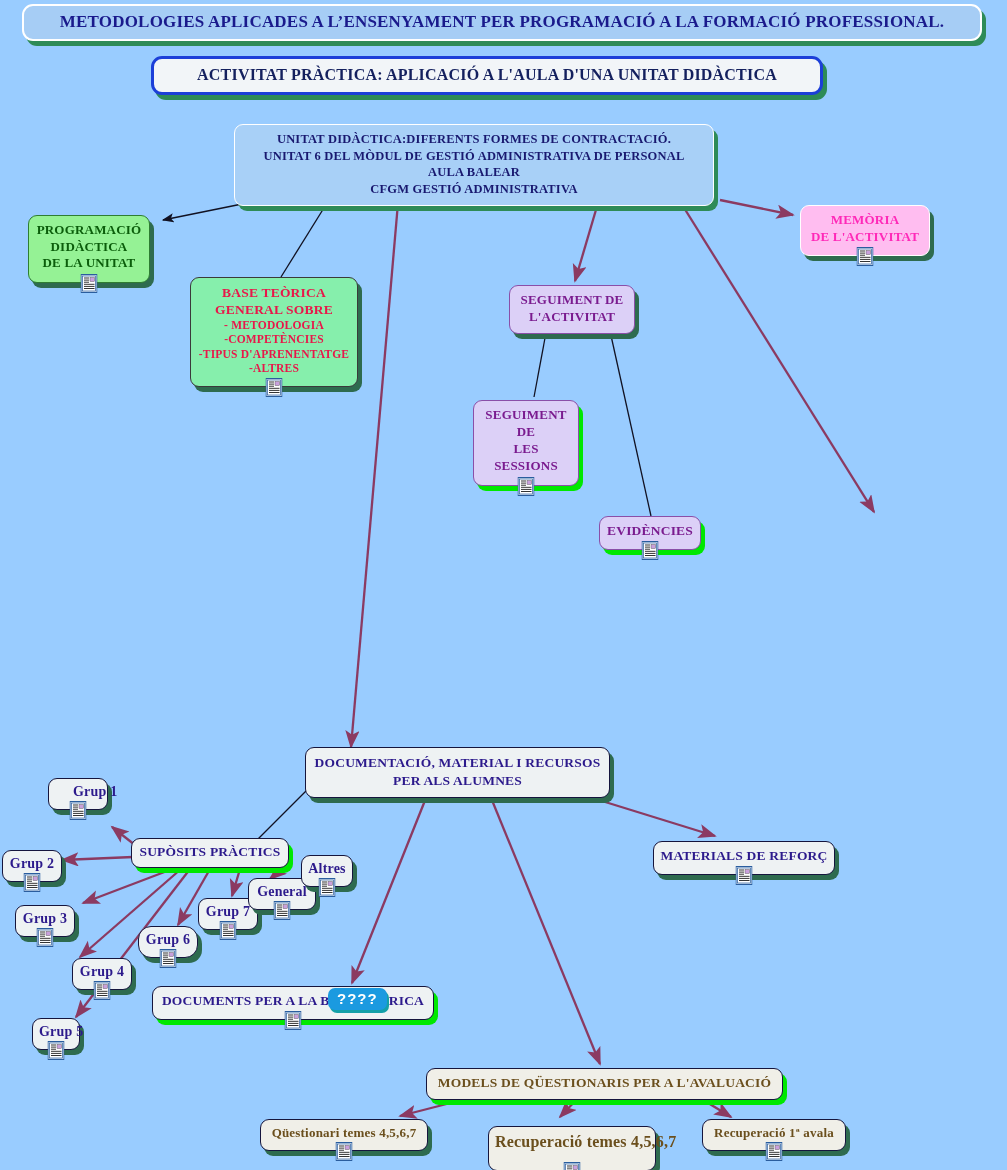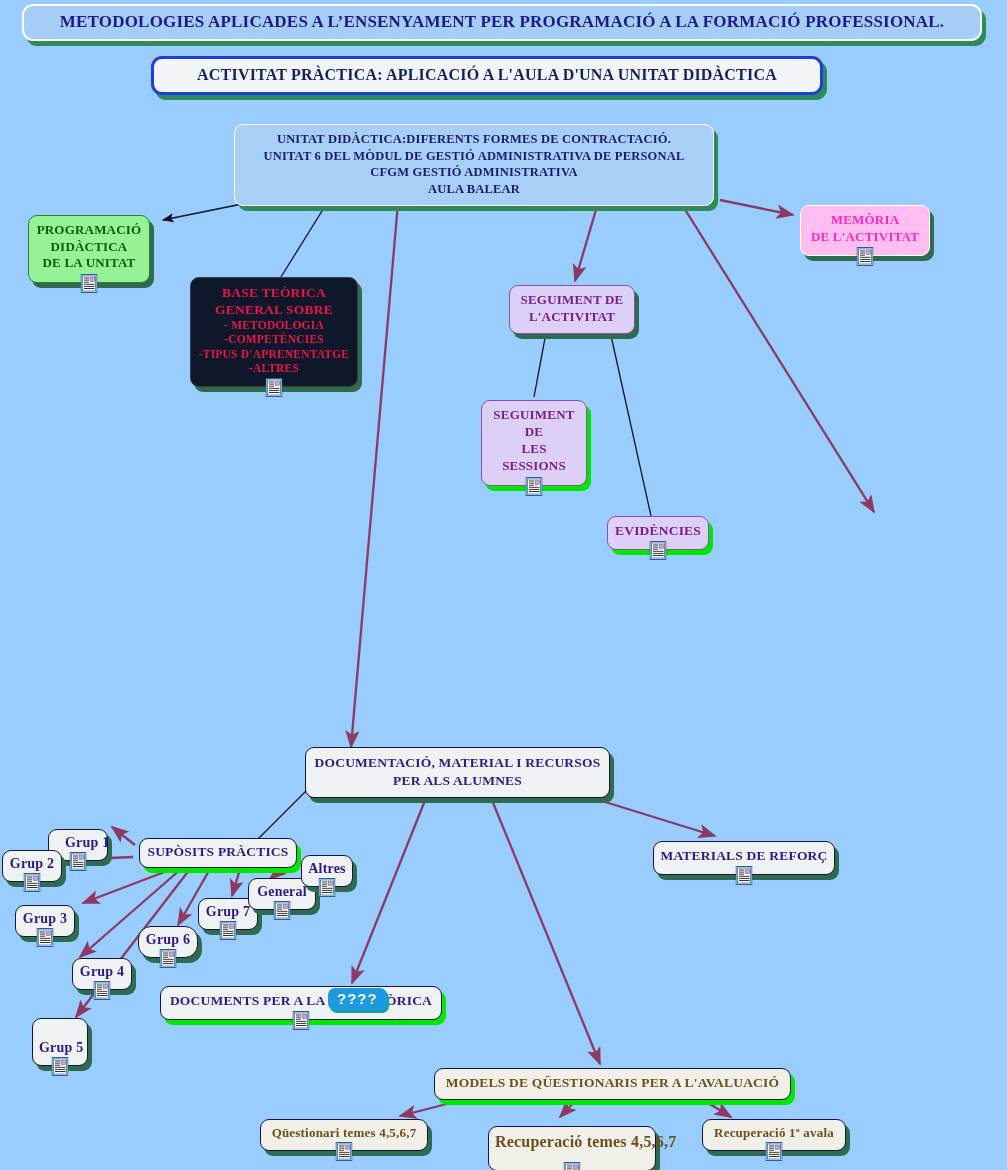--- a/index.html
+++ b/index.html
@@ -42,29 +42,29 @@
     font-weight: bold;
     line-height: 1.08;
     letter-spacing: .2px;
     white-space: nowrap;
   }
   .node .lbl { display: block; }
   .node .lbl .ln { display: block; }
 
   
   .sh-green  { box-shadow: 4px 5px 0 0 #2e8b57; }
-  .sh-bright { box-shadow: 4px 5px 0 0 #00e800; margin-left: 8px; }
+  .sh-bright { box-shadow: 4px 5px 0 0 #00e800; }
   .sh-dark   { box-shadow: 4px 5px 0 0 #2e6b4f; }
 
   
   .t-titlebar { background:#a6cdf5; border:2px solid #ffffff; color:#1a1a8c; border-radius:11px; }
   .t-title2   { background:#f2f5f8; border:3px solid #1c3fd8; color:#14205e; border-radius:11px; }
   .t-blue     { background:#a8d0f7; border:1px solid #ffffff; color:#191970; }
   .t-green    { background:#95f295; border:1px solid #2e7d32; color:#0b5d0b; }
-  .t-pinkred  { background:#0f172a; border:1px solid #3a3a3a; color:#e8174a; }
+  .t-pinkred  { background:#86efac; border:1px solid #3a3a3a; color:#e8174a; }
   .t-pinkmag  { background:#ffbdf0; border:1px solid #ffffff; color:#ff29b8; }
   .t-lav      { background:#dcd0f7; border:1px solid #8a4fa8; color:#7a1b8f; }
   .t-salmon   { background:#f79a8e; border:1px solid #ffffff; color:#6b2118; }
   .t-white    { background:#eef2f3; border:1px solid #15153d; color:#2c1a8c; }
   .t-brown    { background:#f0efe8; border:1px solid #15153d; color:#6b4f1d; }
 
   
   .docbadge {
     position: absolute;
     left: 50%;
@@ -151,22 +151,22 @@
   </div>
 
   <div class="node t-title2 sh-green" style="left:151px; top:56px; width:672px; font-size:16px; padding:7px 10px 9px 10px;">
     <span class="lbl">ACTIVITAT PRÀCTICA: APLICACIÓ A L'AULA D'UNA UNITAT DIDÀCTICA</span>
   </div>
 
   <div class="node t-blue sh-green" style="left:234px; top:124px; width:480px; font-size:12.5px; line-height:1.32; padding:6px 8px 8px 8px;">
     <span class="lbl">
       <span class="ln">UNITAT DIDÀCTICA:DIFERENTS FORMES DE CONTRACTACIÓ.</span>
       <span class="ln">UNITAT 6 DEL MÒDUL DE GESTIÓ ADMINISTRATIVA DE PERSONAL</span>
+      <span class="ln">AULA BALEAR</span>
       <span class="ln">CFGM GESTIÓ ADMINISTRATIVA</span>
-      <span class="ln">AULA BALEAR</span>
     </span>
   </div>
 
   <div class="node t-green sh-dark" style="left:28px; top:215px; width:122px; font-size:13px; line-height:1.28; padding:6px 6px 10px 6px;">
     <span class="lbl">
       <span class="ln">PROGRAMACIÓ</span>
       <span class="ln">DIDÀCTICA</span>
       <span class="ln">DE LA UNITAT</span>
     </span>
     <span class="docbadge">
@@ -283,21 +283,21 @@
       <span class="ln">PER ALS ALUMNES</span>
     </span>
   </div>
 
   <div class="node t-white sh-bright" style="left:131px; top:838px; width:158px; font-size:13.5px; padding:6px 6px 7px 6px;">
     <span class="lbl">
       <span class="ln">SUPÒSITS PRÀCTICS</span>
     </span>
   </div>
 
-  <div class="node t-white sh-dark" style="left:48px; top:829px; width:60px; font-size:14px; padding:5px 6px 10px 16px;">
+  <div class="node t-white sh-dark" style="left:48px; top:778px; width:60px; font-size:14px; padding:5px 6px 10px 24px;">
     <span class="lbl">
         <span class="ln">Grup 1</span>
       </span>
     <span class="docbadge">
       <svg viewBox="0 0 17 19" xmlns="http://www.w3.org/2000/svg">
         <rect x="0.5" y="0.5" width="16" height="18" fill="#d9e5f2" stroke="#2a5d9e"></rect>
         <rect x="2" y="2" width="13" height="15" fill="#ffffff" stroke="#2a5d9e" stroke-width="0.7"></rect>
         <rect x="9.5" y="3.5" width="4.5" height="4" fill="#c9a0dc" stroke="#444" stroke-width="0.4"></rect>
         <rect x="3.5" y="3.5" width="5" height="1" fill="#333"></rect>
           <rect x="3.5" y="5.6" width="5" height="1" fill="#333"></rect>
@@ -359,21 +359,21 @@
         <rect x="3.5" y="3.5" width="5" height="1" fill="#333"></rect>
           <rect x="3.5" y="5.6" width="5" height="1" fill="#333"></rect>
         <rect x="3.5" y="7.7" width="5" height="1" fill="#333"></rect>
           <rect x="3.5" y="9.8" width="10.5" height="1" fill="#333"></rect>
         <rect x="3.5" y="11.9" width="10.5" height="1" fill="#333"></rect>
           <rect x="3.5" y="14" width="10.5" height="1" fill="#333"></rect>
       </svg>
     </span>
   </div>
 
-  <div class="node t-white sh-dark" style="left:32px; top:1018px; width:56px; font-size:14px; padding:21px 6px 10px 6px;text-align:right;">
+  <div class="node t-white sh-dark" style="left:32px; top:1018px; width:48px; font-size:14px; padding:5px 6px 10px 6px;text-align:right;">
     <span class="lbl">
         <span class="ln">Grup 5</span>
       </span>
     <span class="docbadge">
       <svg viewBox="0 0 17 19" xmlns="http://www.w3.org/2000/svg">
         <rect x="0.5" y="0.5" width="16" height="18" fill="#d9e5f2" stroke="#2a5d9e"></rect>
         <rect x="2" y="2" width="13" height="15" fill="#ffffff" stroke="#2a5d9e" stroke-width="0.7"></rect>
         <rect x="9.5" y="3.5" width="4.5" height="4" fill="#c9a0dc" stroke="#444" stroke-width="0.4"></rect>
         <rect x="3.5" y="3.5" width="5" height="1" fill="#333"></rect>
           <rect x="3.5" y="5.6" width="5" height="1" fill="#333"></rect>

